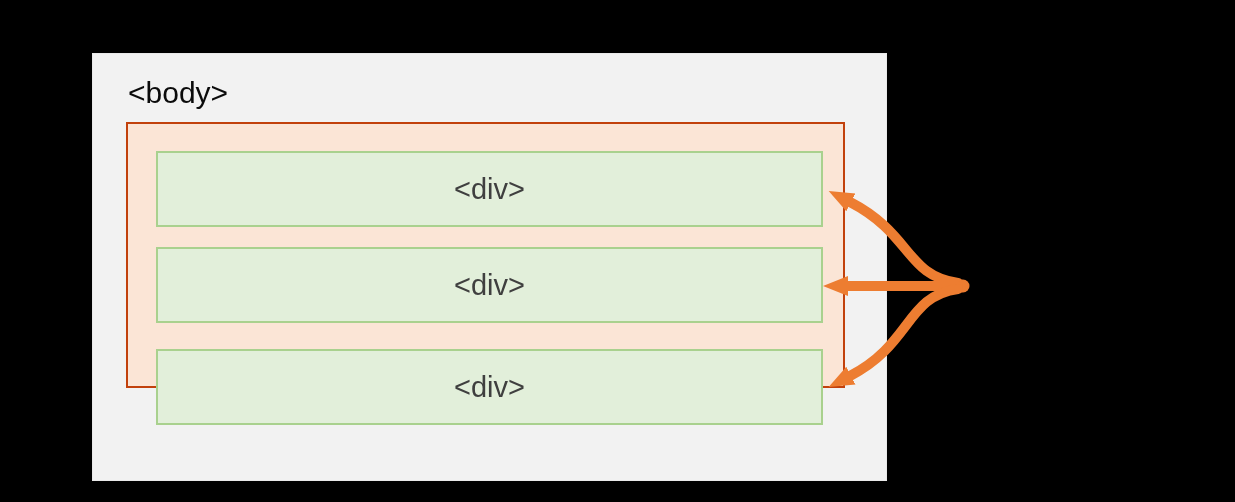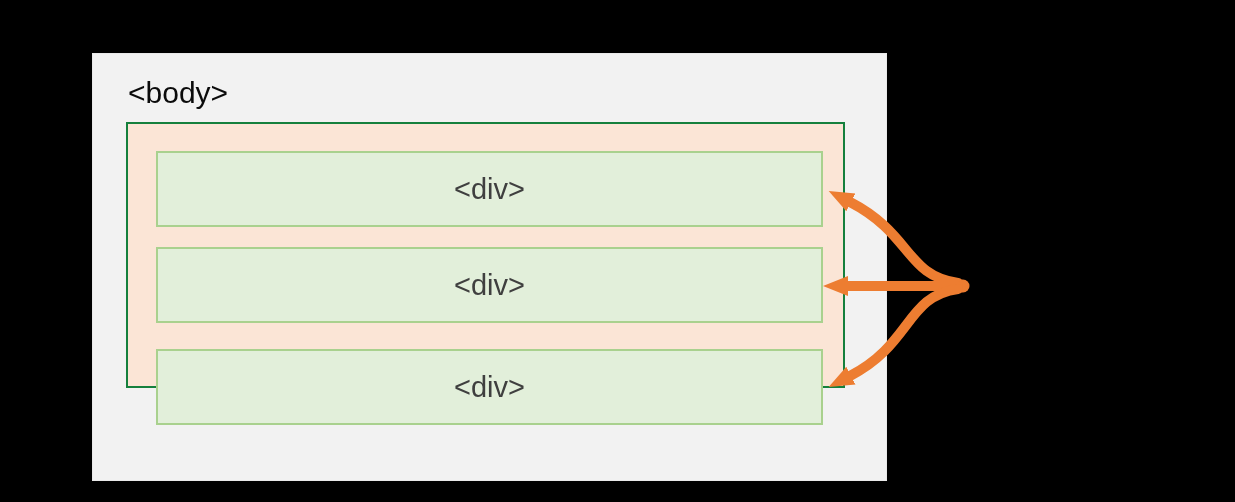--- a/index.html
+++ b/index.html
@@ -34,21 +34,21 @@
     white-space: pre;
   }
   .flex-container {
     position: absolute;
     left: 34px;
     top: 69px;
     width: 719px;
     height: 266px;
     box-sizing: border-box;
     background: #fbe5d6;
-    border: 2px solid #15803d;
+    border: 2px solid #c2410c;
   }
   .div-box {
     position: absolute;
     left: 28px;
     width: 667px;
     height: 76px;
     box-sizing: border-box;
     background: #e2efda;
     border: 2px solid #a9d18e;
     display: flex;

